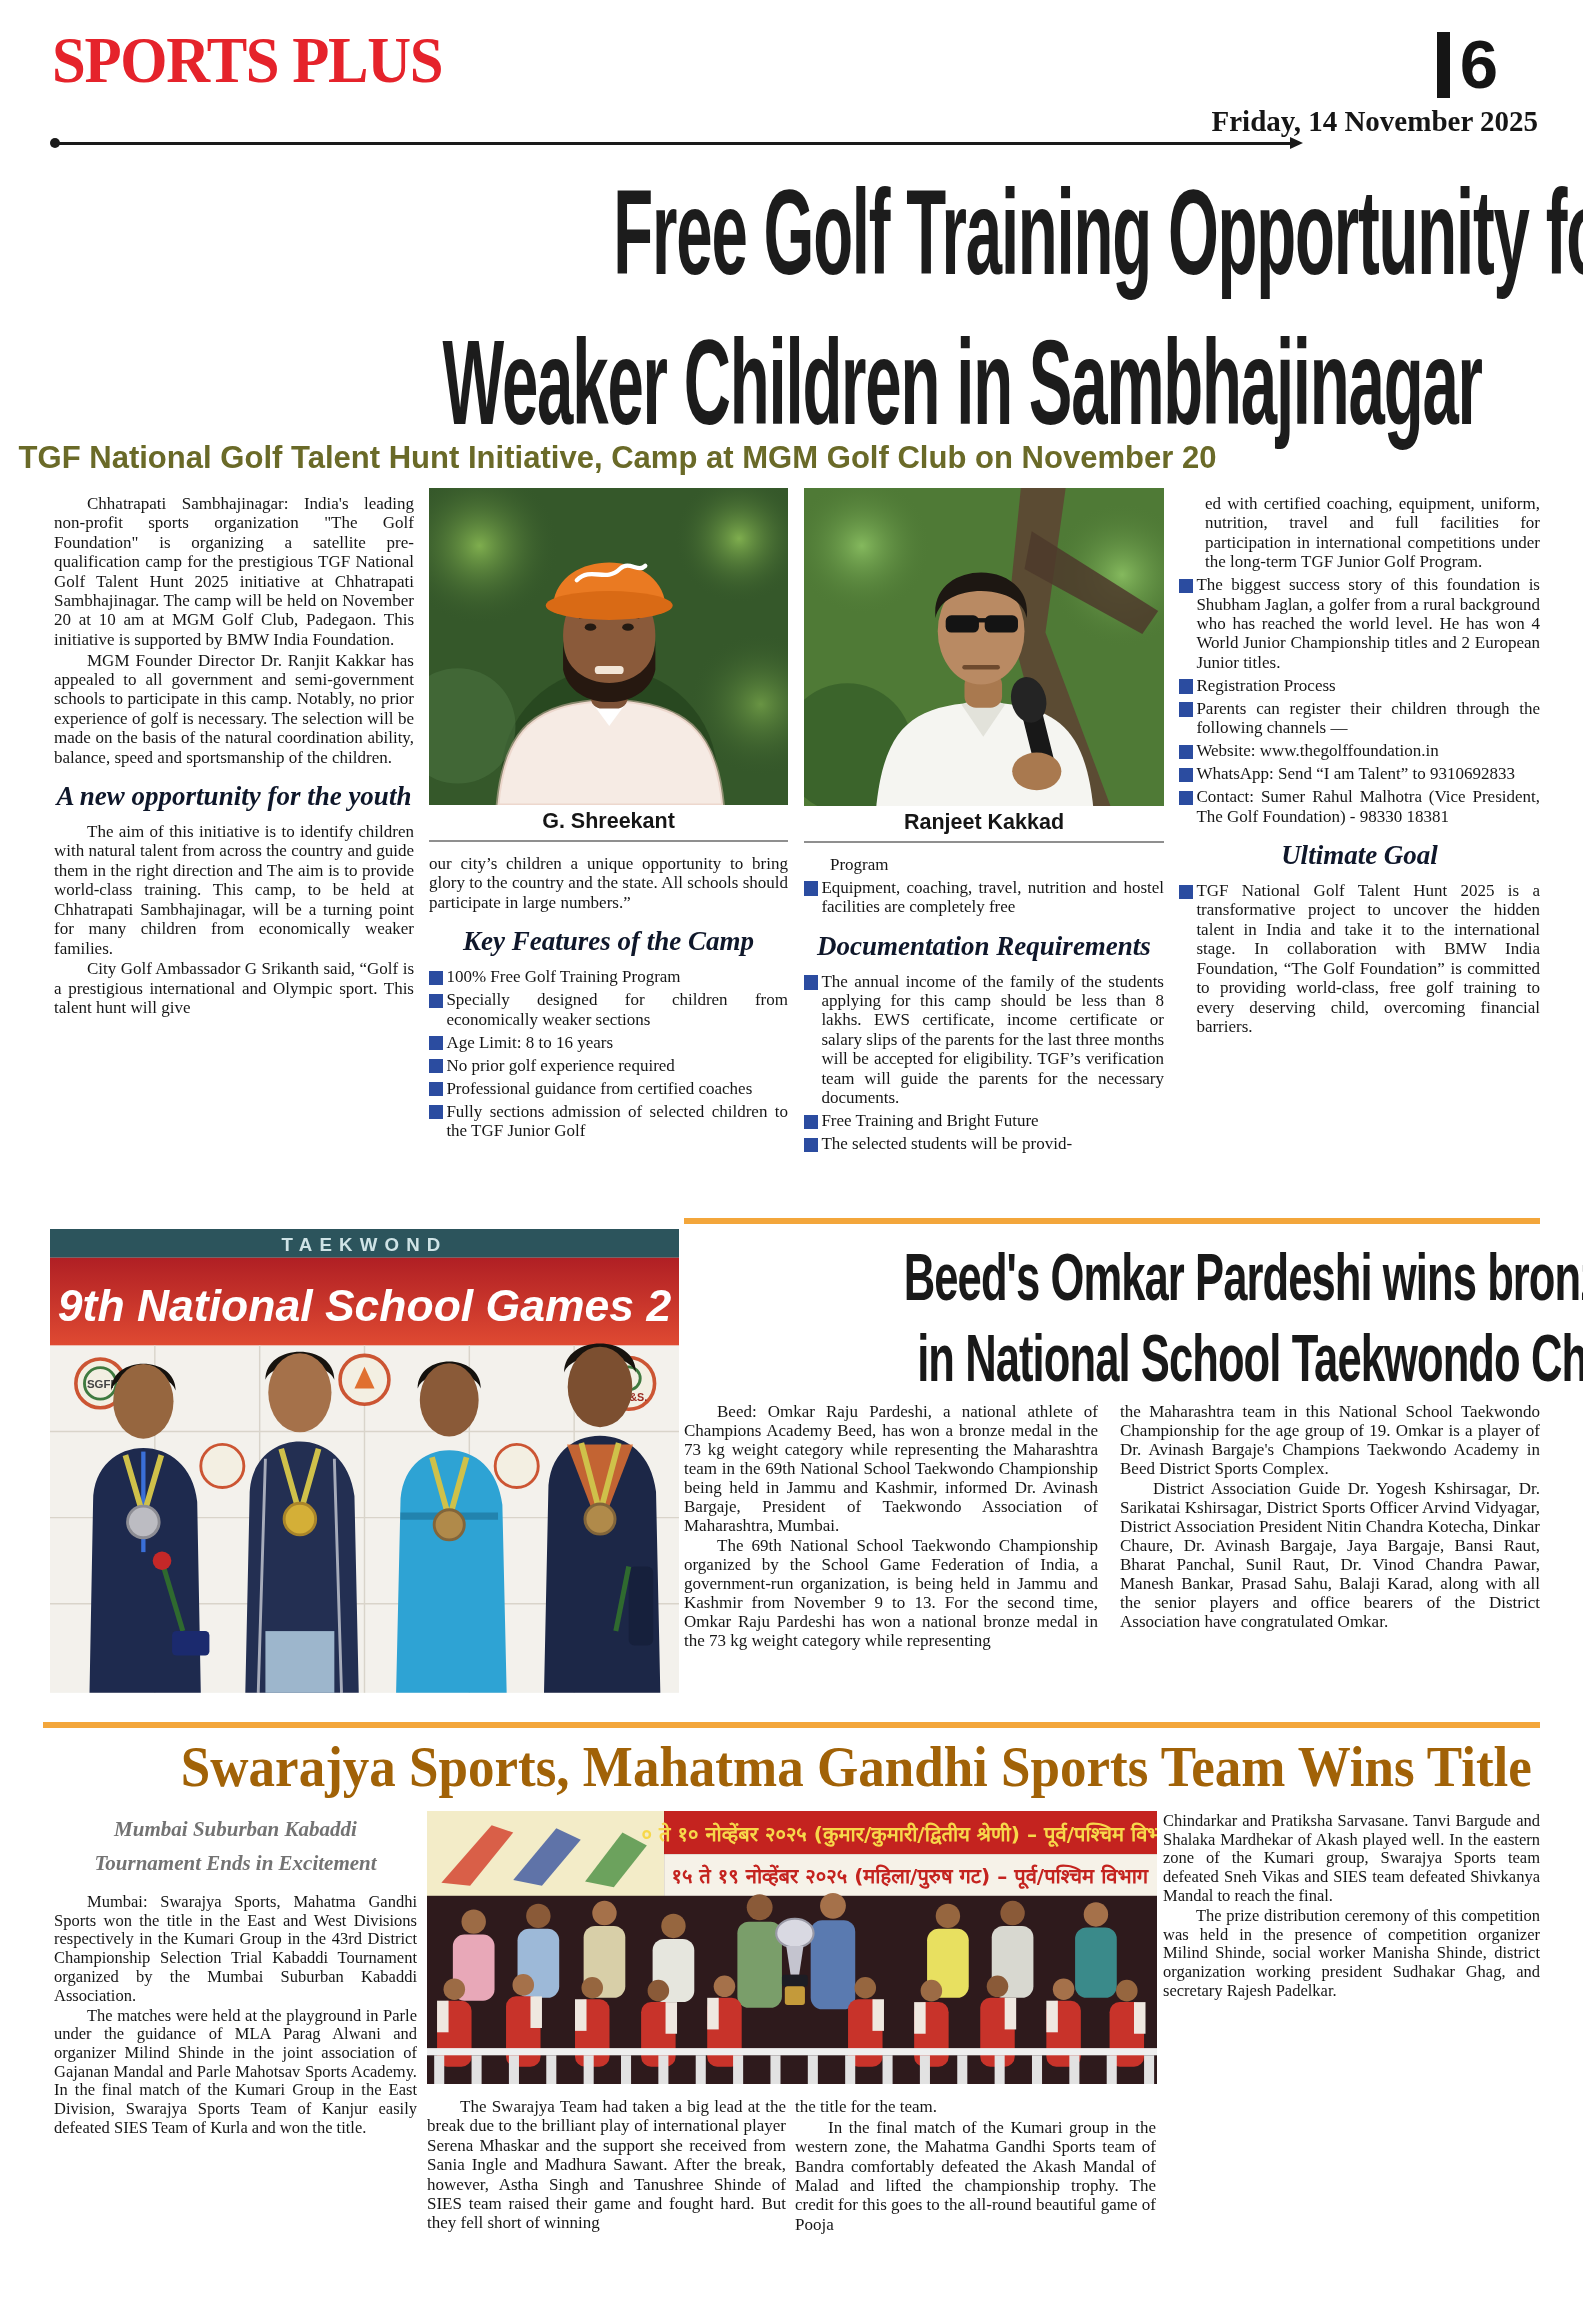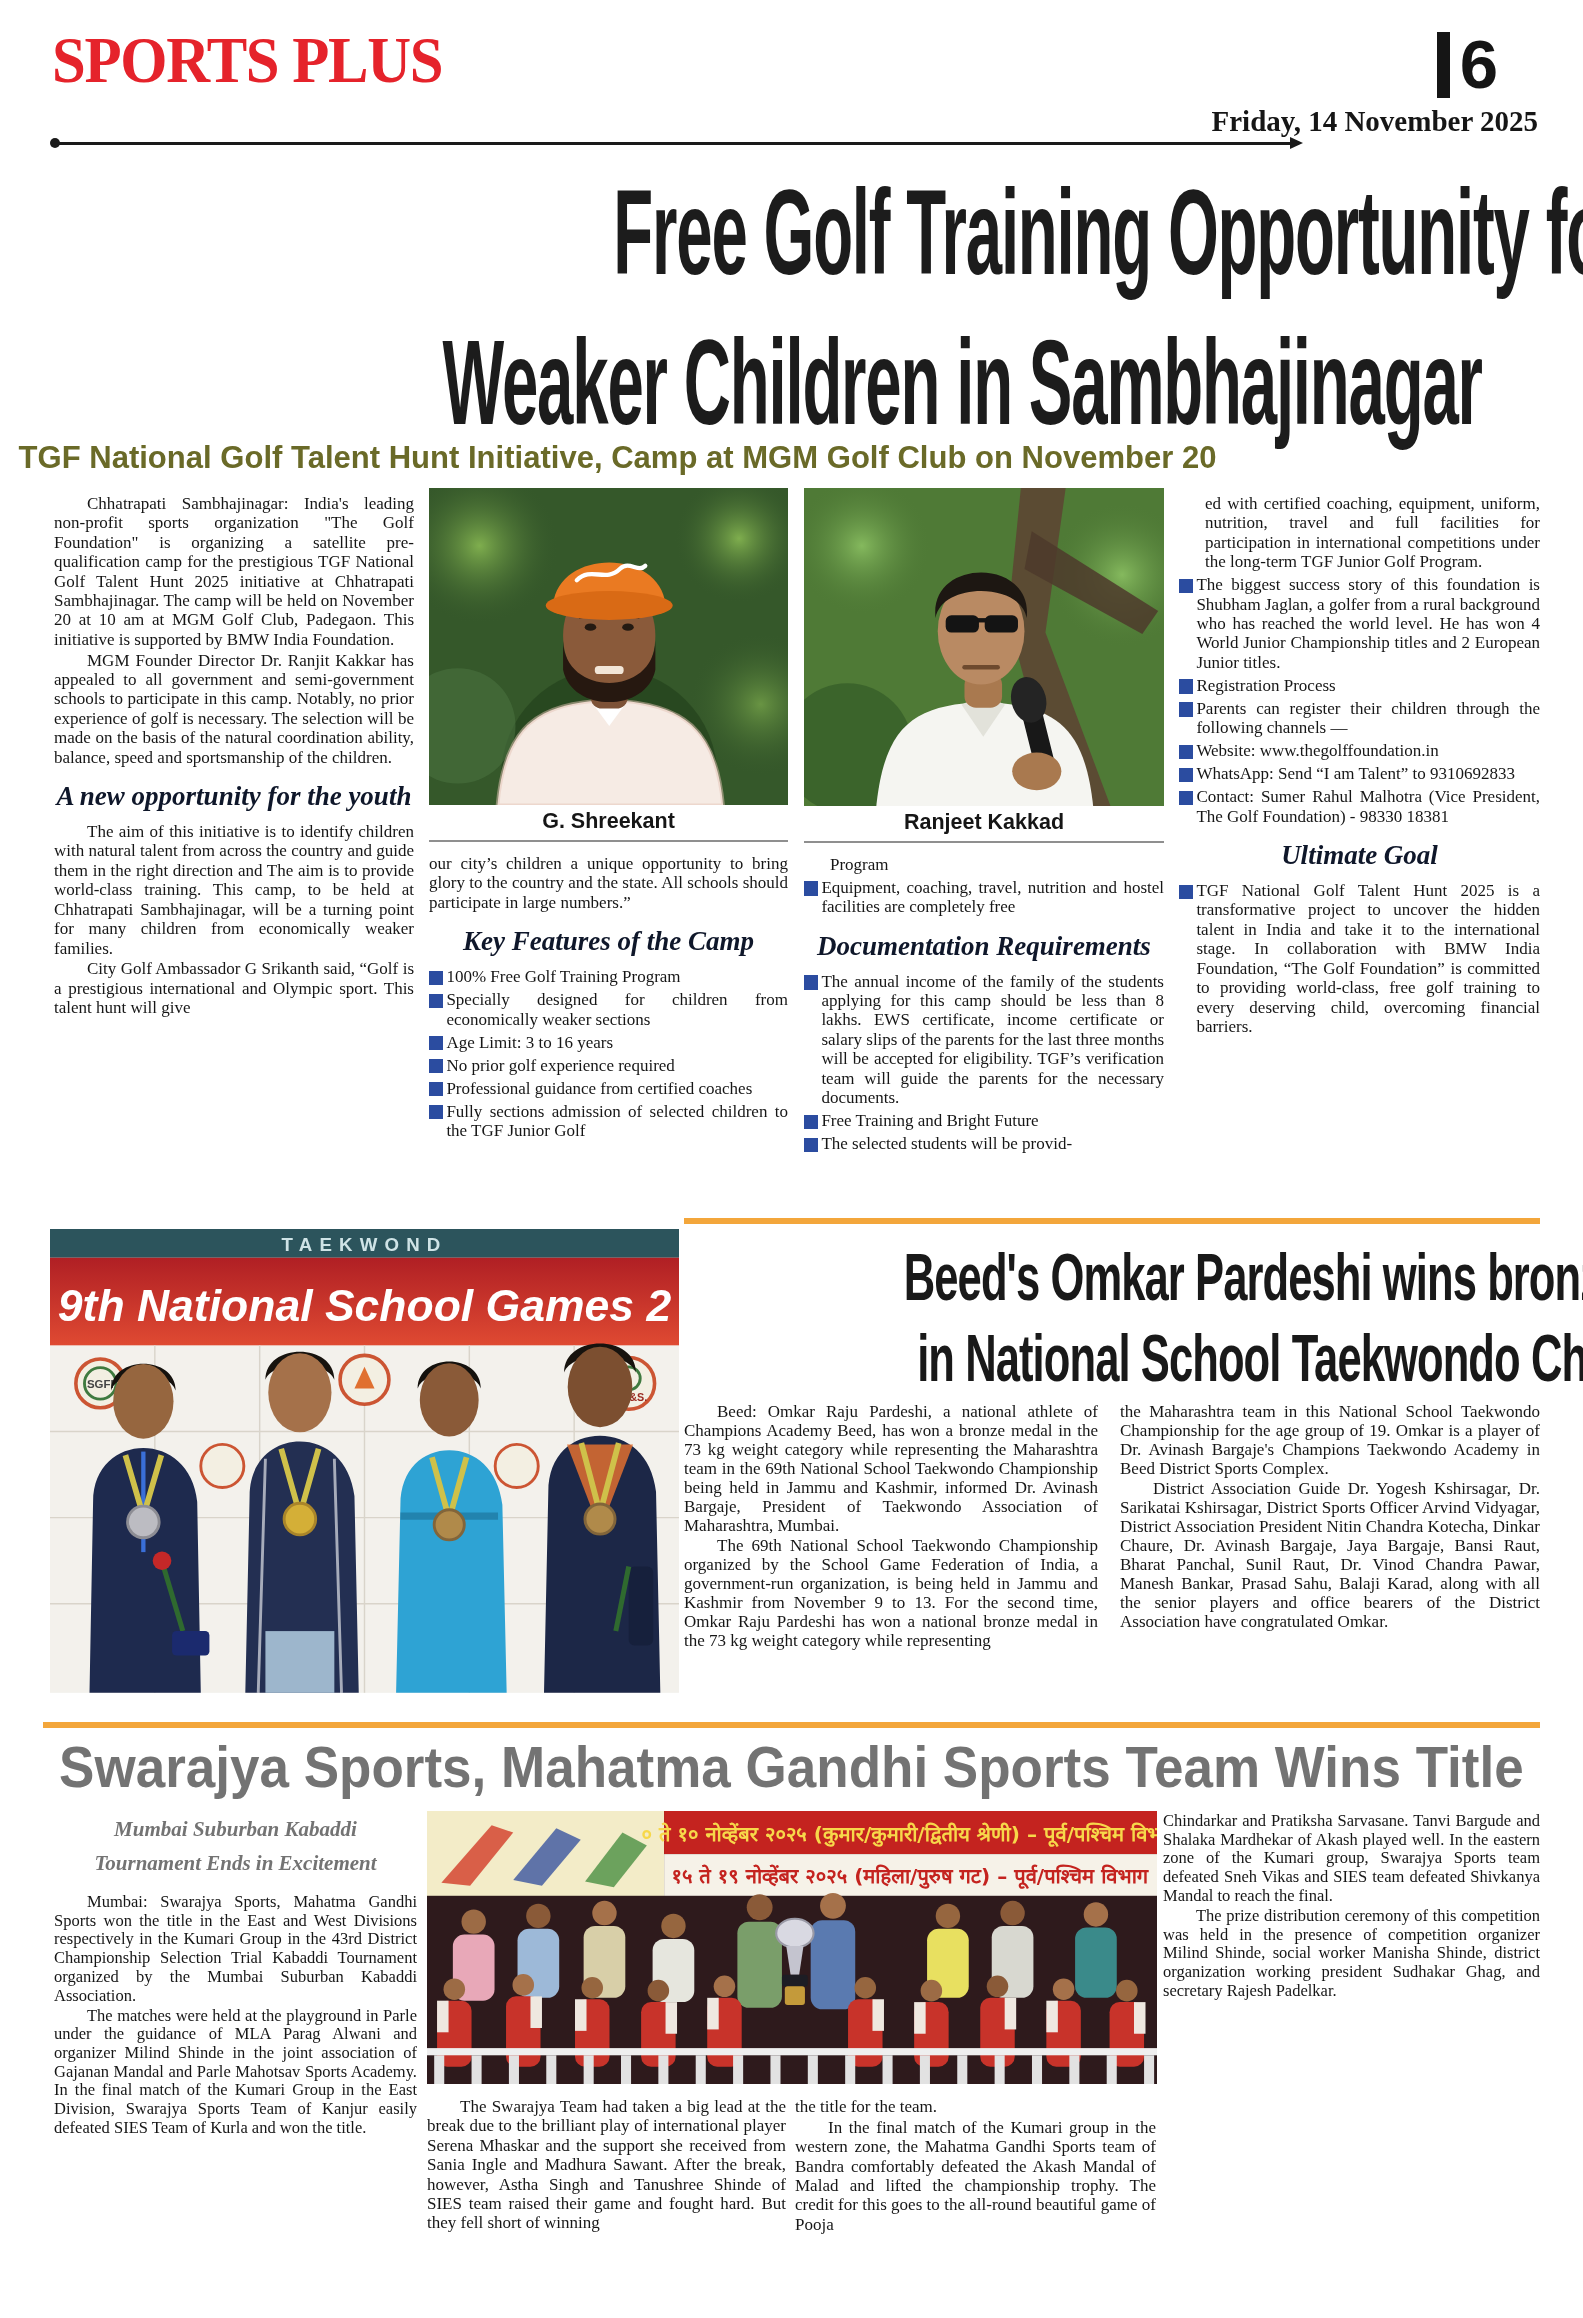--- a/index.html
+++ b/index.html
@@ -49,22 +49,22 @@
   .orange-rule{position:absolute;height:5.7px;background:#f3a63b;}
   #tk-rule{left:684px;right:43px;top:1218px;}
   #tk-photo{position:absolute;left:50px;top:1229px;width:629px;height:351px;}
   #tk-head{position:absolute;left:684px;width:857px;top:1237px;text-align:center;
     font-family:"Liberation Sans",sans-serif;font-weight:bold;font-size:66px;line-height:1.22;color:#191919;}
   #tk-head .hl span{display:inline-block;white-space:nowrap;transform:scaleX(0.66);transform-origin:center;letter-spacing:-1.4px;}
   #tk-col1{left:684px;top:1402px;width:414px;font-size:17px;line-height:19px;}
   #tk-col2{left:1120px;top:1402px;width:420px;font-size:17px;line-height:19px;}
   
   #kb-rule{left:43px;right:43px;top:1722px;}
-  #kb-head{position:absolute;left:0;right:0;top:1736px;text-align:center;
-    font-family:Liberation Sans, sans-serif;font-weight:bold;font-size:57px;color:#737373;line-height:1.1;}
+  #kb-head{position:absolute;left:0;right:0;top:1736px;text-align:right;
+    font-family:Liberation Serif, serif;font-weight:bold;font-size:57px;color:#a16207;line-height:1.1;}
   #kb-head span{display:inline-block;white-space:nowrap;transform:scaleX(0.93);transform-origin:center;}
   #kb-col1{left:54px;top:1812px;width:363px;font-size:16.5px;line-height:18.7px;}
   .kb-subhead{color:#737373;font-weight:bold;font-style:italic;font-size:21px;line-height:34px;
     text-align:center;text-indent:0;margin:0 auto 13px auto;max-width:330px;}
   #kb-photo{position:absolute;left:427px;top:1811px;width:730px;height:273px;}
   #kb-col2{left:427px;top:2097px;width:359px;}
   #kb-col3{left:795px;top:2097px;width:361px;}
   #kb-col4{left:1163px;top:1812px;width:377px;font-size:16.5px;line-height:18.7px;}
 </style>
 </head>
@@ -134,21 +134,21 @@
     <div class="bullet">
         <span class="sq"></span>
         <span class="bt">100% Free Golf Training Program</span>
       </div>
     <div class="bullet">
         <span class="sq"></span>
         <span class="bt">Specially designed for children from economically weaker sections</span>
       </div>
     <div class="bullet">
         <span class="sq"></span>
-        <span class="bt">Age Limit: 3 to 16 years</span>
+        <span class="bt">Age Limit: 8 to 16 years</span>
       </div>
     <div class="bullet">
         <span class="sq"></span>
         <span class="bt">No prior golf experience required</span>
       </div>
     <div class="bullet">
         <span class="sq"></span>
         <span class="bt">Professional guidance from certified coaches</span>
       </div>
     <div class="bullet">

